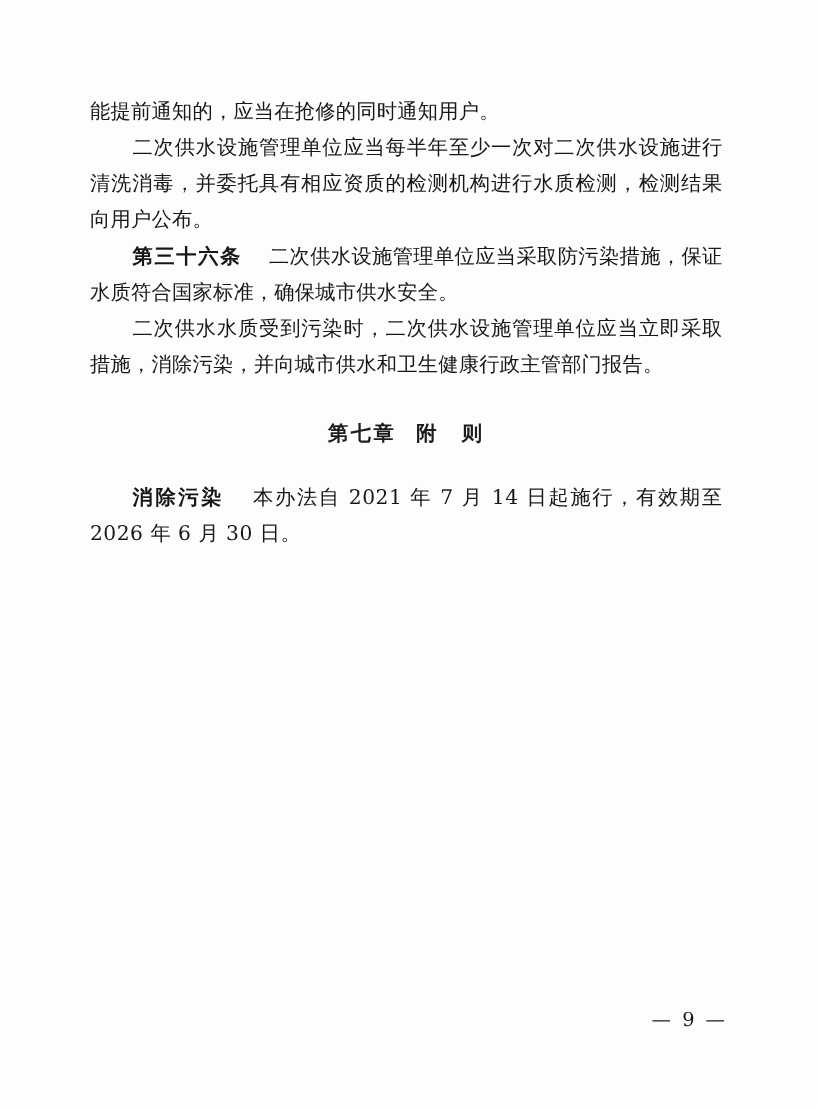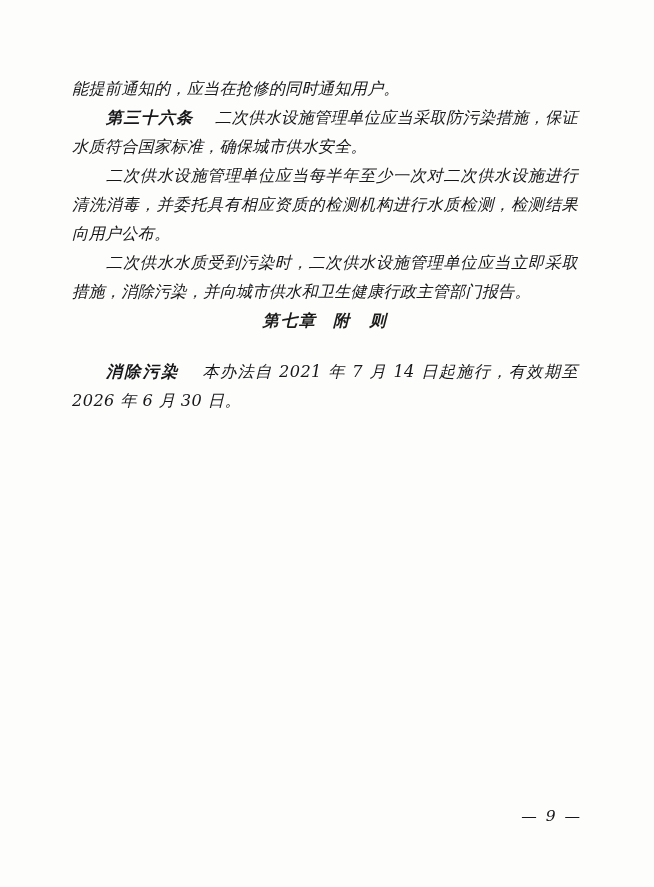--- a/index.html
+++ b/index.html
@@ -13,21 +13,20 @@
     font-family: "DejaVu Sans", sans-serif;
     color: #1b1b1b;
     overflow: hidden;
   }
   .page {
     position: relative;
     width: 654px;
     height: 887px;
     background: #fdfdfb;
     box-sizing: border-box;
-    font-style: italic;
   }
   .content {
     position: absolute;
     left: 72px;
     top: 74px;
     width: 506px;
   }
   .para {
     font-size: 16.2px;
     line-height: 29px;
@@ -38,20 +37,21 @@
     color: #17171a;
   }
   .indent {
     text-indent: 2.1em;
   }
   .art-label {
     font-weight: bold;
     letter-spacing: 1.2px;
   }
   .chapter {
+    margin-top: 26px;
     margin-bottom: 22px;
     text-align: center;
     font-size: 16.2px;
     font-weight: bold;
     letter-spacing: 2.0px;
     line-height: 29px;
   }
   .chapter .sp {
     display: inline-block;
     width: 16px;
@@ -71,26 +71,26 @@
   }
 </style>
 </head>
 <body>
 
 <div class="page">
   <div class="content">
 
     <p class="para">能提前通知的，应当在抢修的同时通知用户。</p>
 
+    <p class="para indent">二次供水设施管理单位应当每半年至少一次对二次供水设施进行清洗消毒，并委托具有相应资质的检测机构进行水质检测，检测结果向用户公布。</p>
+
     <p class="para indent">
       <span class="art-label">第三十六条</span>
       <span style="display:inline-block;width:16px"></span><span>二次供水设施管理单位应当采取防污染措施，保证水质符合国家标准，确保城市供水安全。</span>
     </p>
-
-    <p class="para indent">二次供水设施管理单位应当每半年至少一次对二次供水设施进行清洗消毒，并委托具有相应资质的检测机构进行水质检测，检测结果向用户公布。</p>
 
     <p class="para indent">二次供水水质受到污染时，二次供水设施管理单位应当立即采取措施，消除污染，并向城市供水和卫生健康行政主管部门报告。</p>
 
     <div class="chapter">
       <span>第七章</span><span class="sp"></span><span>附　则</span>
     </div>
 
     <p class="para indent">
       <span class="art-label">消除污染</span>
       <span style="display:inline-block;width:16px"></span><span class="num">本办法自 2021 年 7 月 14 日起施行，有效期至 2026 年 6 月 30 日。</span>

